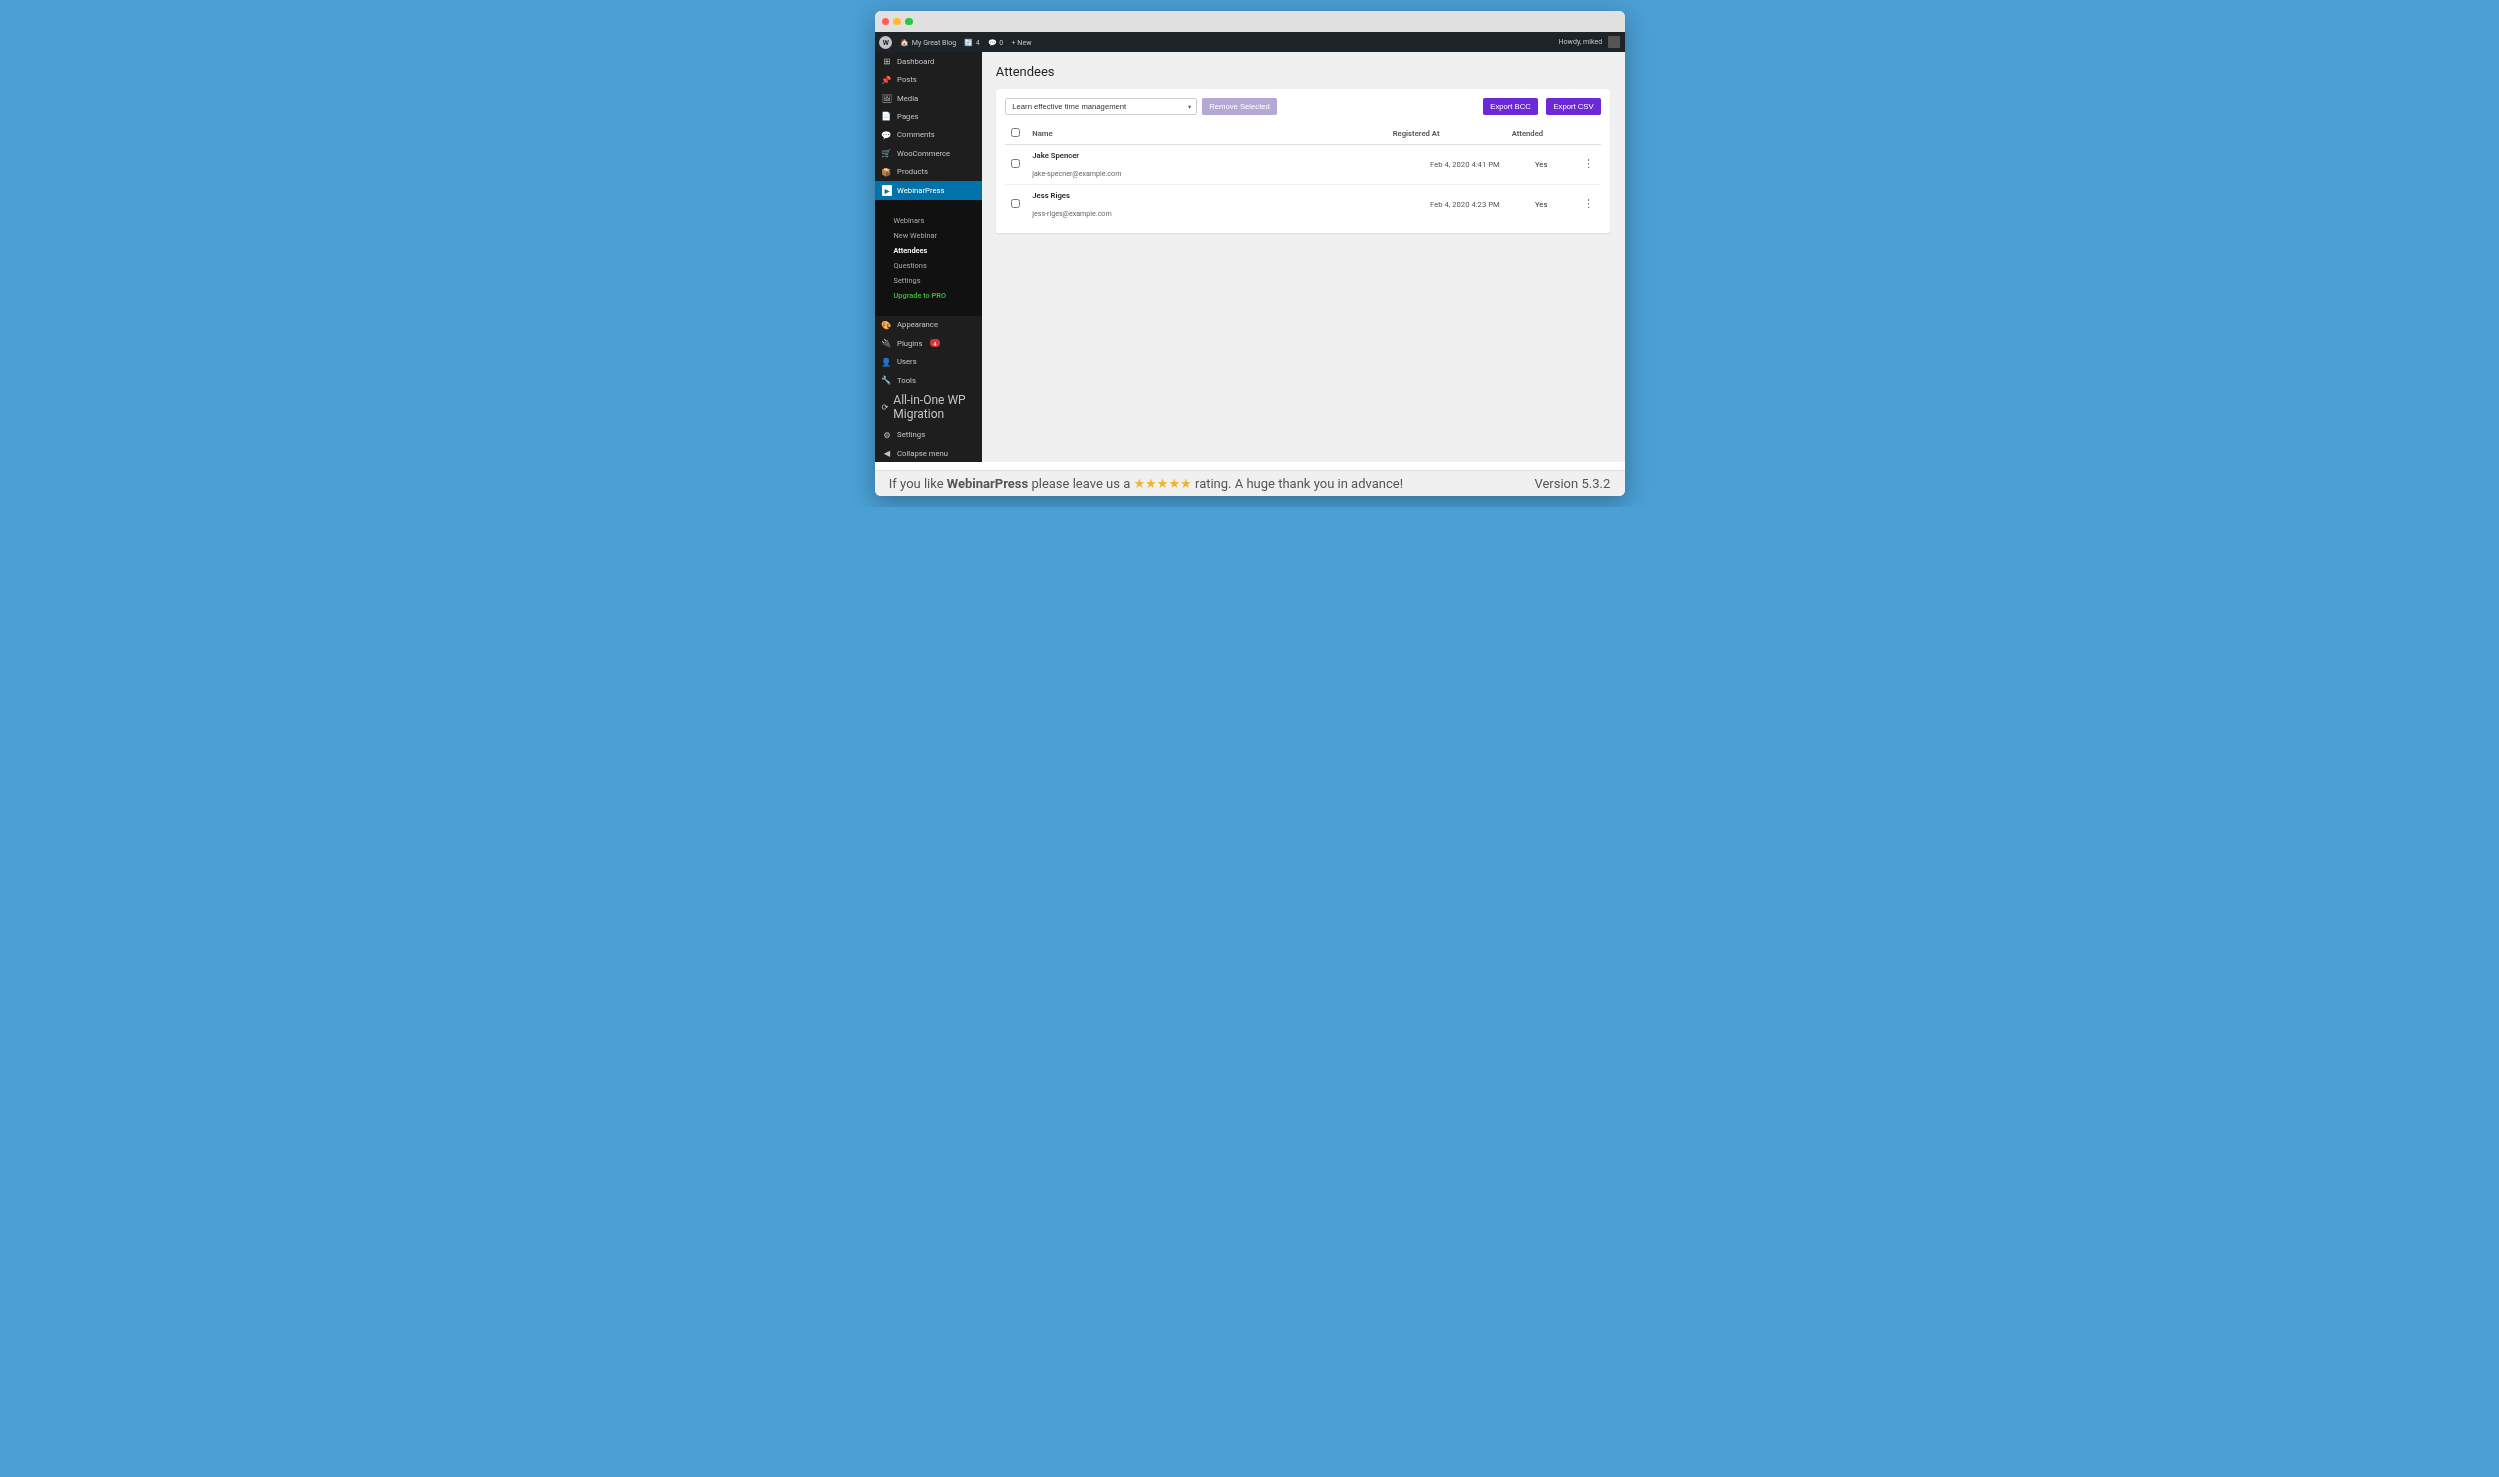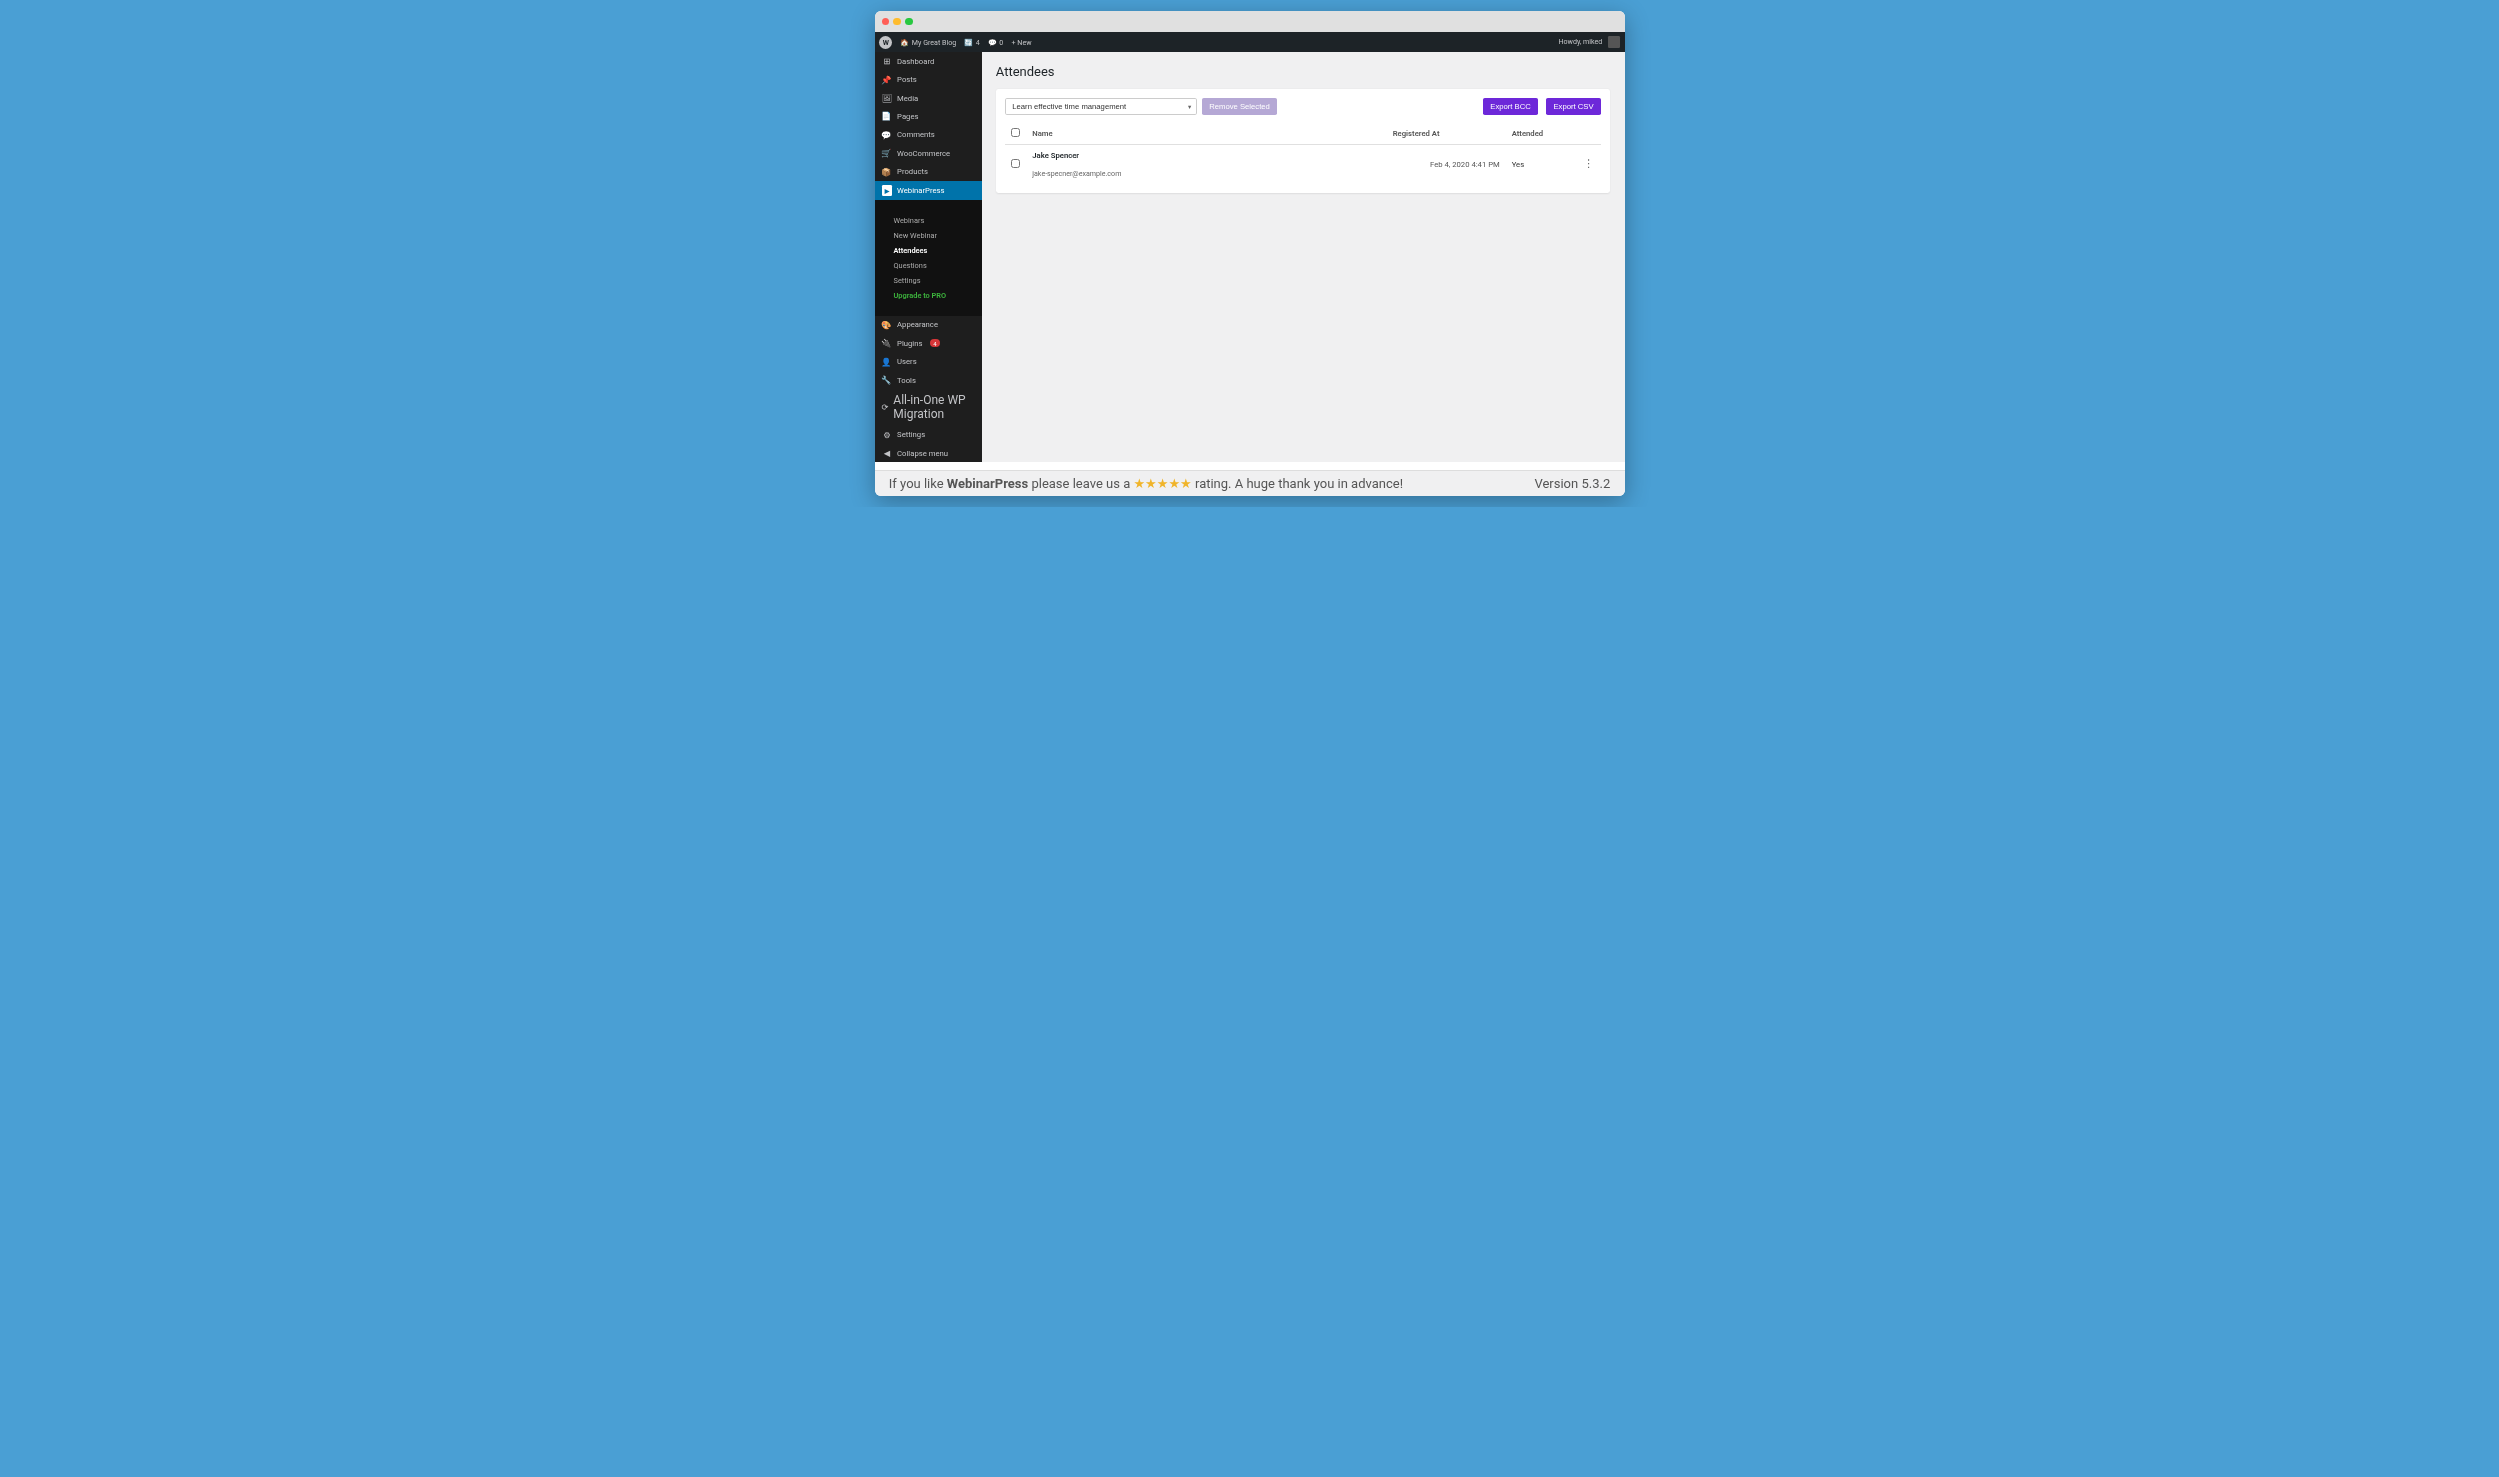--- a/index.html
+++ b/index.html
@@ -218,21 +218,21 @@
       border-bottom: 0.6px solid #e0e0e0;
     }
     .attendees-table td {
       padding: 6px 6px;
       border-bottom: 0.6px solid #f0f0f0;
       vertical-align: middle;
     }
     .attendees-table tr:last-child td { border-bottom: none; }
     .col-check { width: 20px; }
     .col-registered { width: 119px; text-align: right; }
-    .col-attended { width: 71px; text-align: left; }
+    .col-attended { width: 71px; text-align: center; }
     .col-actions { width: 24px; text-align: center; }
 
     .attendee-name { font-weight: 600; color: #1d2327; font-size: 7.7px; }
     .attendee-email { color: #666; font-size: 7.1px; margin-top: 9px; }
     .registered-at { color: #555; font-size: 7.7px; }
     .attended-yes { color: #333; font-size: 7.7px; }
     .actions-dots { color: #666; font-size: 10.7px; cursor: pointer; line-height: 1; }
 
     
     .footer {
@@ -428,20 +428,38 @@
       <td class="col-registered">
         <span class="registered-at">Feb 4, 2020 4:41 PM</span>
       </td>
       <td class="col-attended">
         <span class="attended-yes">Yes</span>
       </td>
       <td class="col-actions">
         <span class="actions-dots">⋮</span>
       </td>
     </tr>
+                <tr>
+      <td class="col-check">
+        <input type="checkbox" style="">
+      </td>
+      <td>
+        <div class="attendee-name">Jess Riges</div>
+        <div class="attendee-email">jess-riges@example.com</div>
+      </td>
+      <td class="col-registered">
+        <span class="registered-at">Feb 4, 2020 4:23 PM</span>
+      </td>
+      <td class="col-attended">
+        <span class="attended-yes">Yes</span>
+      </td>
+      <td class="col-actions">
+        <span class="actions-dots">⋮</span>
+      </td>
+    </tr>
               </tbody>
           </table>
         </div>
       </div>
     </div>
 
     <div class="footer">
       <div>
         <span>If you like </span>
         <strong>WebinarPress</strong>

